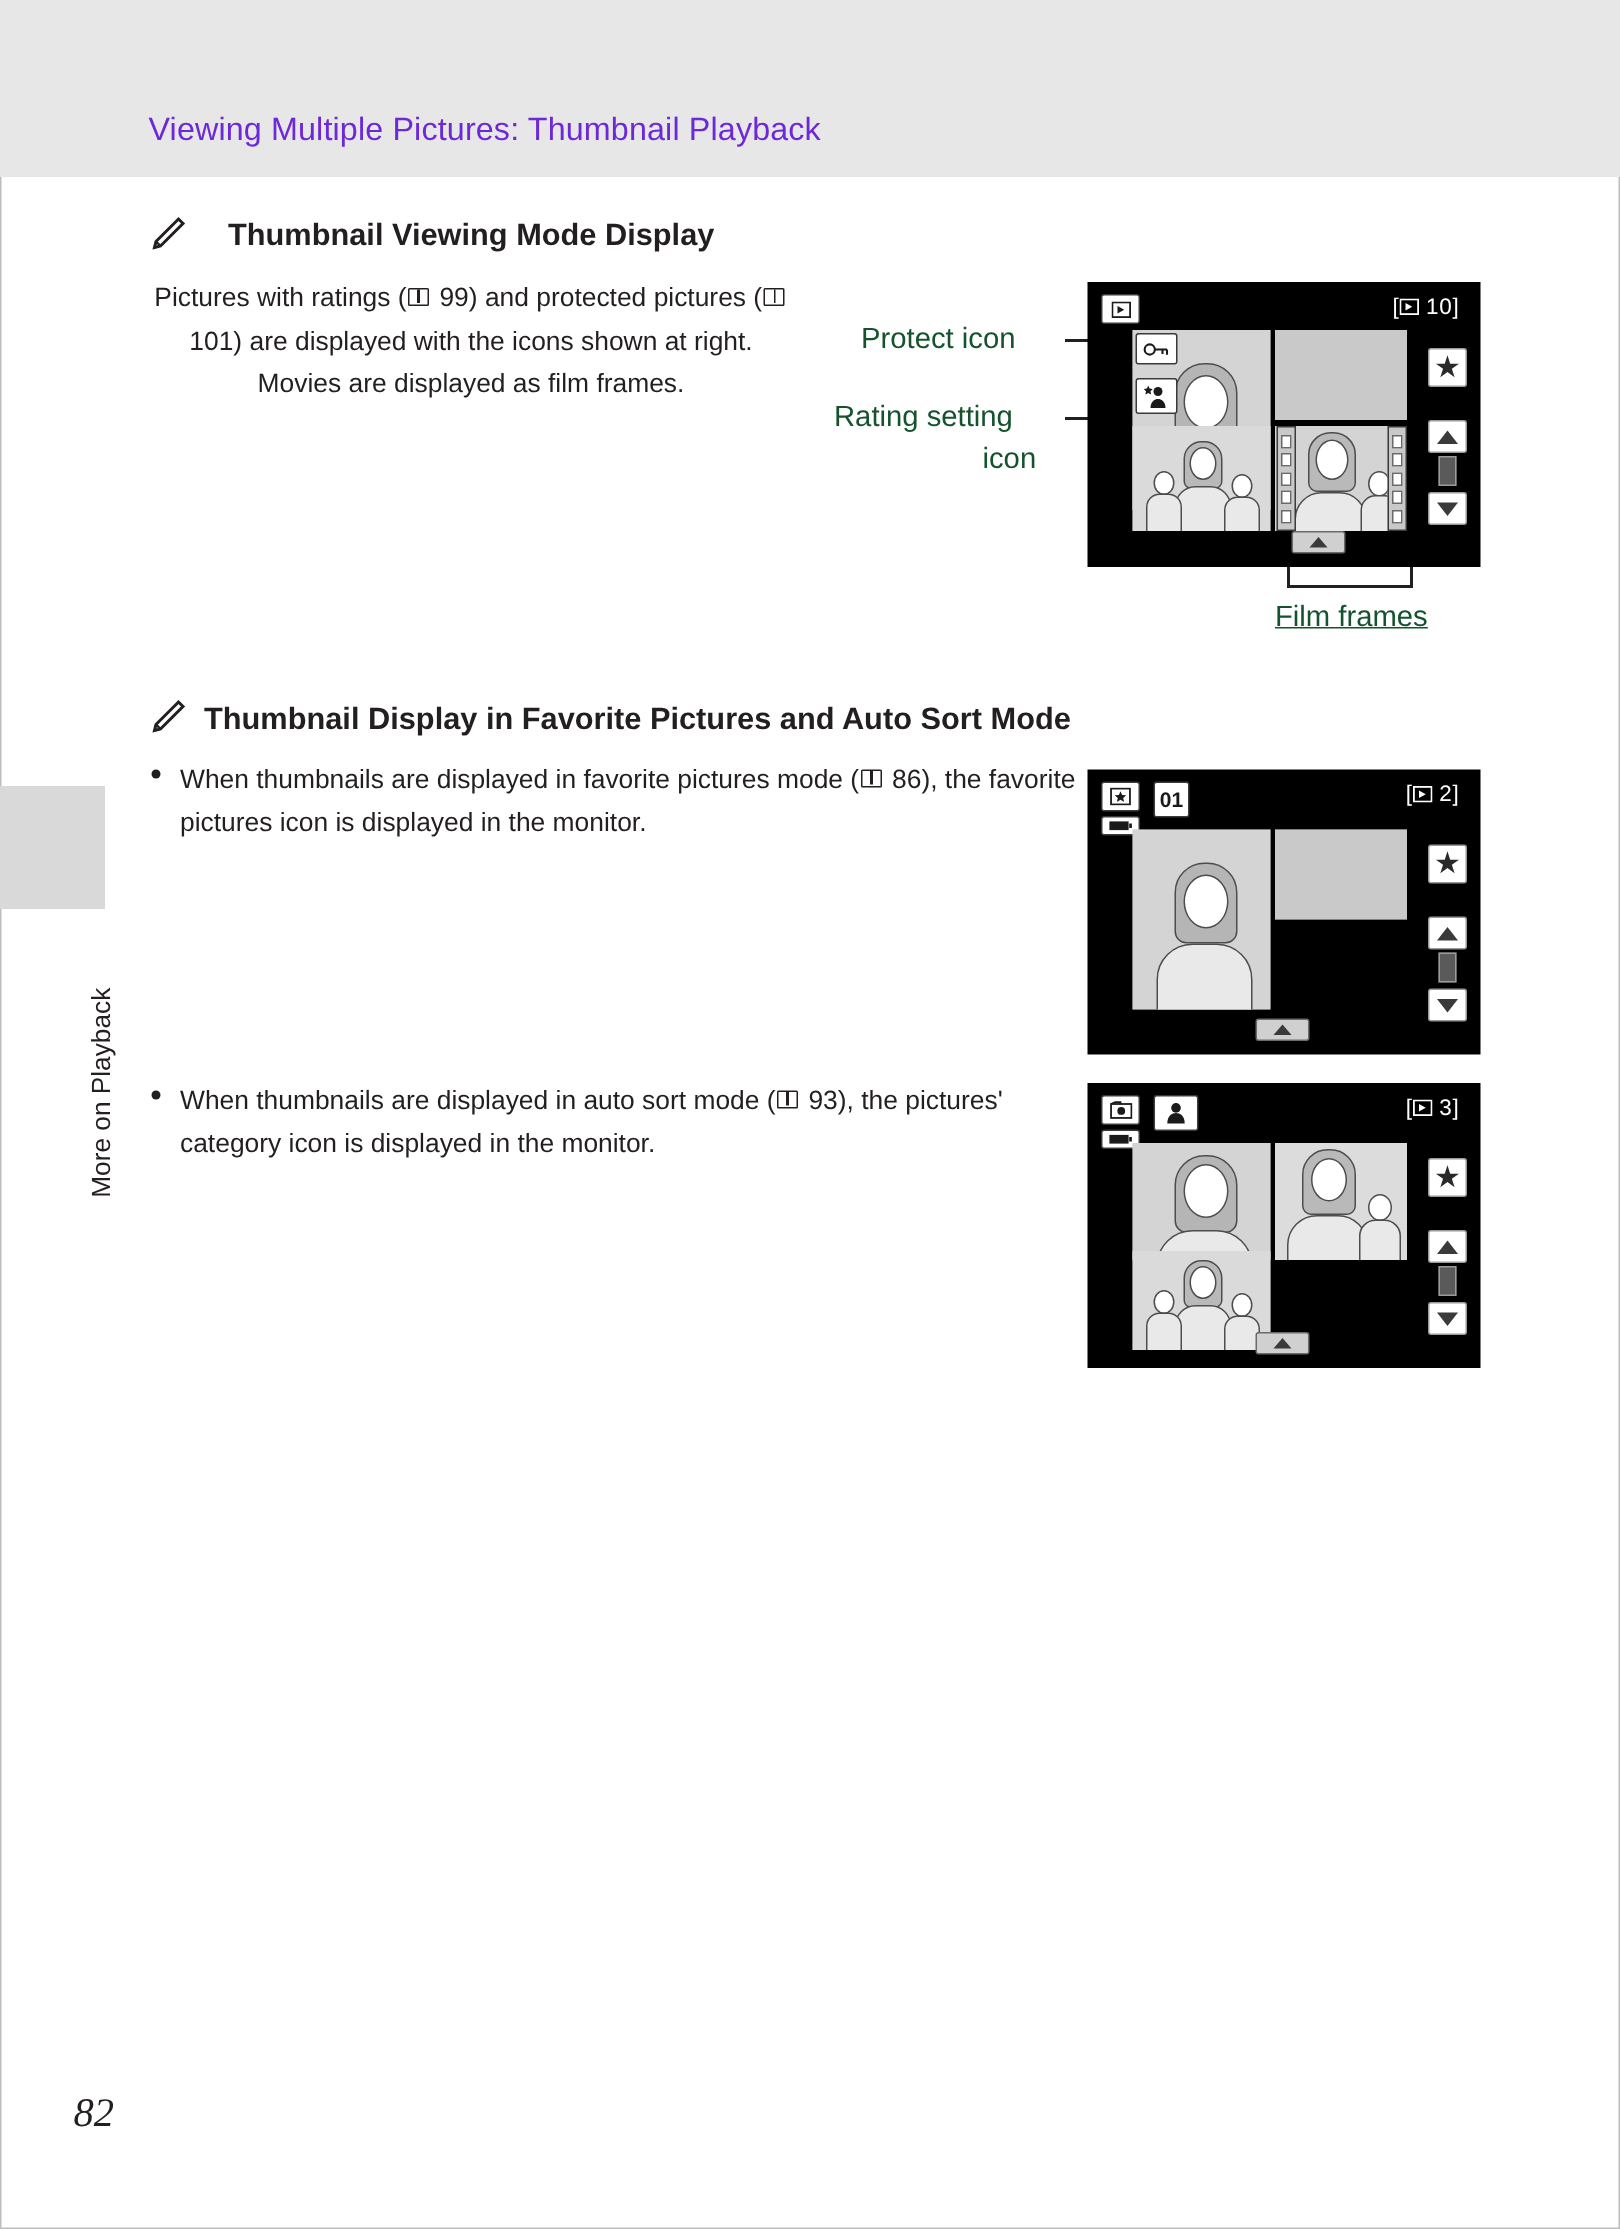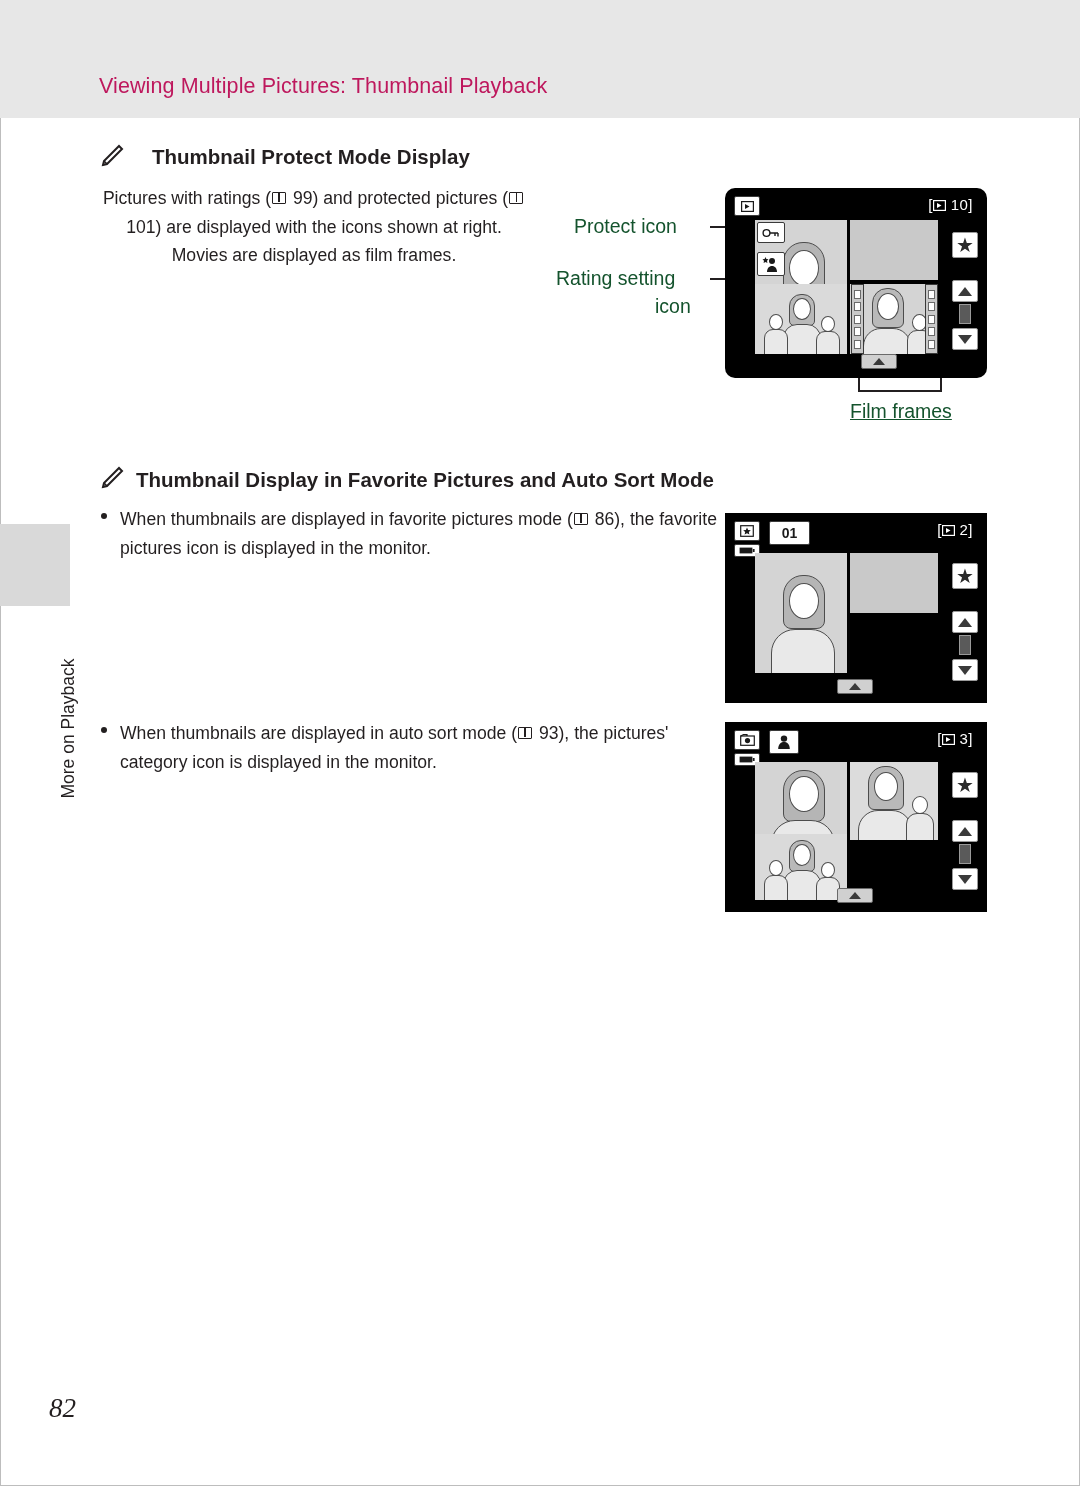--- a/index.html
+++ b/index.html
@@ -28,21 +28,21 @@
     left: 0; top: 0;
     width: 1080px;
     height: 118px;
     background: #e7e7e7;
   }
   .header-title {
     position: absolute;
     left: 99px;
     top: 74px;
     font-size: 21.5px;
-    color: #be185d;
+    color: #6d28d9;
     letter-spacing: 0.1px;
     white-space: nowrap;
   }
 
   
   .side-tab {
     position: absolute;
     left: 0;
     top: 524px;
     width: 70px;
@@ -250,42 +250,42 @@
 <div class="side-tab-text">More on Playback</div>
 
 <div class="page-number">82</div>
 
 <div class="pencil-icon" style="left:100px; top:143px;">
   <svg viewBox="0 0 26 26" width="26" height="26">
     <path d="M3 22 L7 21 L22 6 L19 3 L4 18 Z" fill="#ffffff" stroke="#231f20" stroke-width="2"></path>
     <path d="M4 18 L7 21" stroke="#231f20" stroke-width="1.6"></path>
   </svg>
 </div>
-<div class="sec-head" style="left:152px; top:145px;">Thumbnail Protect Mode Display</div>
+<div class="sec-head" style="left:152px; top:145px;">Thumbnail Viewing Mode Display</div>
 
 <div class="body-text" style="left:99px; top:184px; width:430px;text-align:center;">
   <span>Pictures with ratings (</span><span class="book-glyph"></span> <span>99) and protected</span>
   <span>pictures (</span><span class="book-glyph"></span> <span>101) are displayed with the icons</span>
   <span>shown at right. Movies are displayed as film</span>
   <span>frames.</span>
 </div>
 
 <div class="callout" style="left:574px; top:215px;">Protect icon</div>
 <div class="callout" style="left:556px; top:267px;">Rating setting</div>
 <div class="callout" style="left:655px; top:295px;">icon</div>
 <div class="callout" style="left:850px; top:400px;text-decoration:underline;">Film frames</div>
 
 <div class="leader" style="left:710px; top:226px; width:47px; height:2px;"></div>
 <div class="leader" style="left:710px; top:278px; width:47px; height:2px;"></div>
 
 <div class="leader" style="left:858px; top:300px; width:2px; height:92px;"></div>
 <div class="leader" style="left:940px; top:300px; width:2px; height:92px;"></div>
 <div class="leader" style="left:858px; top:390px; width:84px; height:2px;"></div>
 
-<div class="monitor" style="left:725px; top:188px; width:262px; height:190px;border-radius:10px;">
+<div class="monitor" style="left:725px; top:188px; width:262px; height:190px;">
   <div class="mon-inner">
 
     <div class="ui-box" style="left:9px; top:8px; width:26px; height:20px; border-radius:2px;">
       <svg width="13" height="11" viewBox="0 0 13 11">
           <rect x="0.6" y="0.6" width="11.8" height="9.8" fill="none" stroke="#1a1a1a" stroke-width="1.2"></rect>
           <path d="M4 3 L8.5 5.5 L4 8 Z" fill="#1a1a1a"></path>
         </svg>
     </div>
 
     <div class="frame-counter" style="right:14px; top:8px;">
@@ -421,21 +421,21 @@
           <rect x="0.7" y="0.7" width="12.6" height="10.6" fill="none" stroke="#1a1a1a" stroke-width="1.2"></rect>
           <path d="M7 2.5 L8.1 5 L10.8 5.2 L8.8 7 L9.4 9.6 L7 8.2 L4.6 9.6 L5.2 7 L3.2 5.2 L5.9 5 Z" fill="#1a1a1a"></path>
         </svg>
     </div>
     <div class="ui-box" style="left:9px; top:31px; width:26px; height:13px; border-radius:2px;">
       <svg width="16" height="7" viewBox="0 0 16 7">
           <rect x="0.6" y="0.6" width="12.8" height="5.8" fill="#1a1a1a"></rect>
           <rect x="13.8" y="2" width="1.8" height="3" fill="#1a1a1a"></rect>
         </svg>
     </div>
-    <div class="ui-box" style="left:44px; top:8px; width:41px; height:24px; border-radius:2px; font-size:14px; font-weight:bold;">01</div>
+    <div class="ui-box" style="left:44px; top:8px; width:24px; height:24px; border-radius:2px; font-size:14px; font-weight:bold;">01</div>
 
     <div class="frame-counter" style="right:14px; top:8px;">
       <span>[</span><svg width="13" height="11" viewBox="0 0 13 11" style="vertical-align:-1px;">
           <rect x="0.6" y="0.6" width="11.8" height="9.8" fill="none" stroke="#ffffff" stroke-width="1.2"></rect>
           <path d="M4 3 L8.5 5.5 L4 8 Z" fill="#ffffff"></path>
         </svg>&nbsp;<span>2</span><span>]</span>
     </div>
 
     <div class="thumb" style="left:30px; top:40px; width:92px; height:120px;">
       <div class="sky" style="background:#d4d4d4;"></div>

